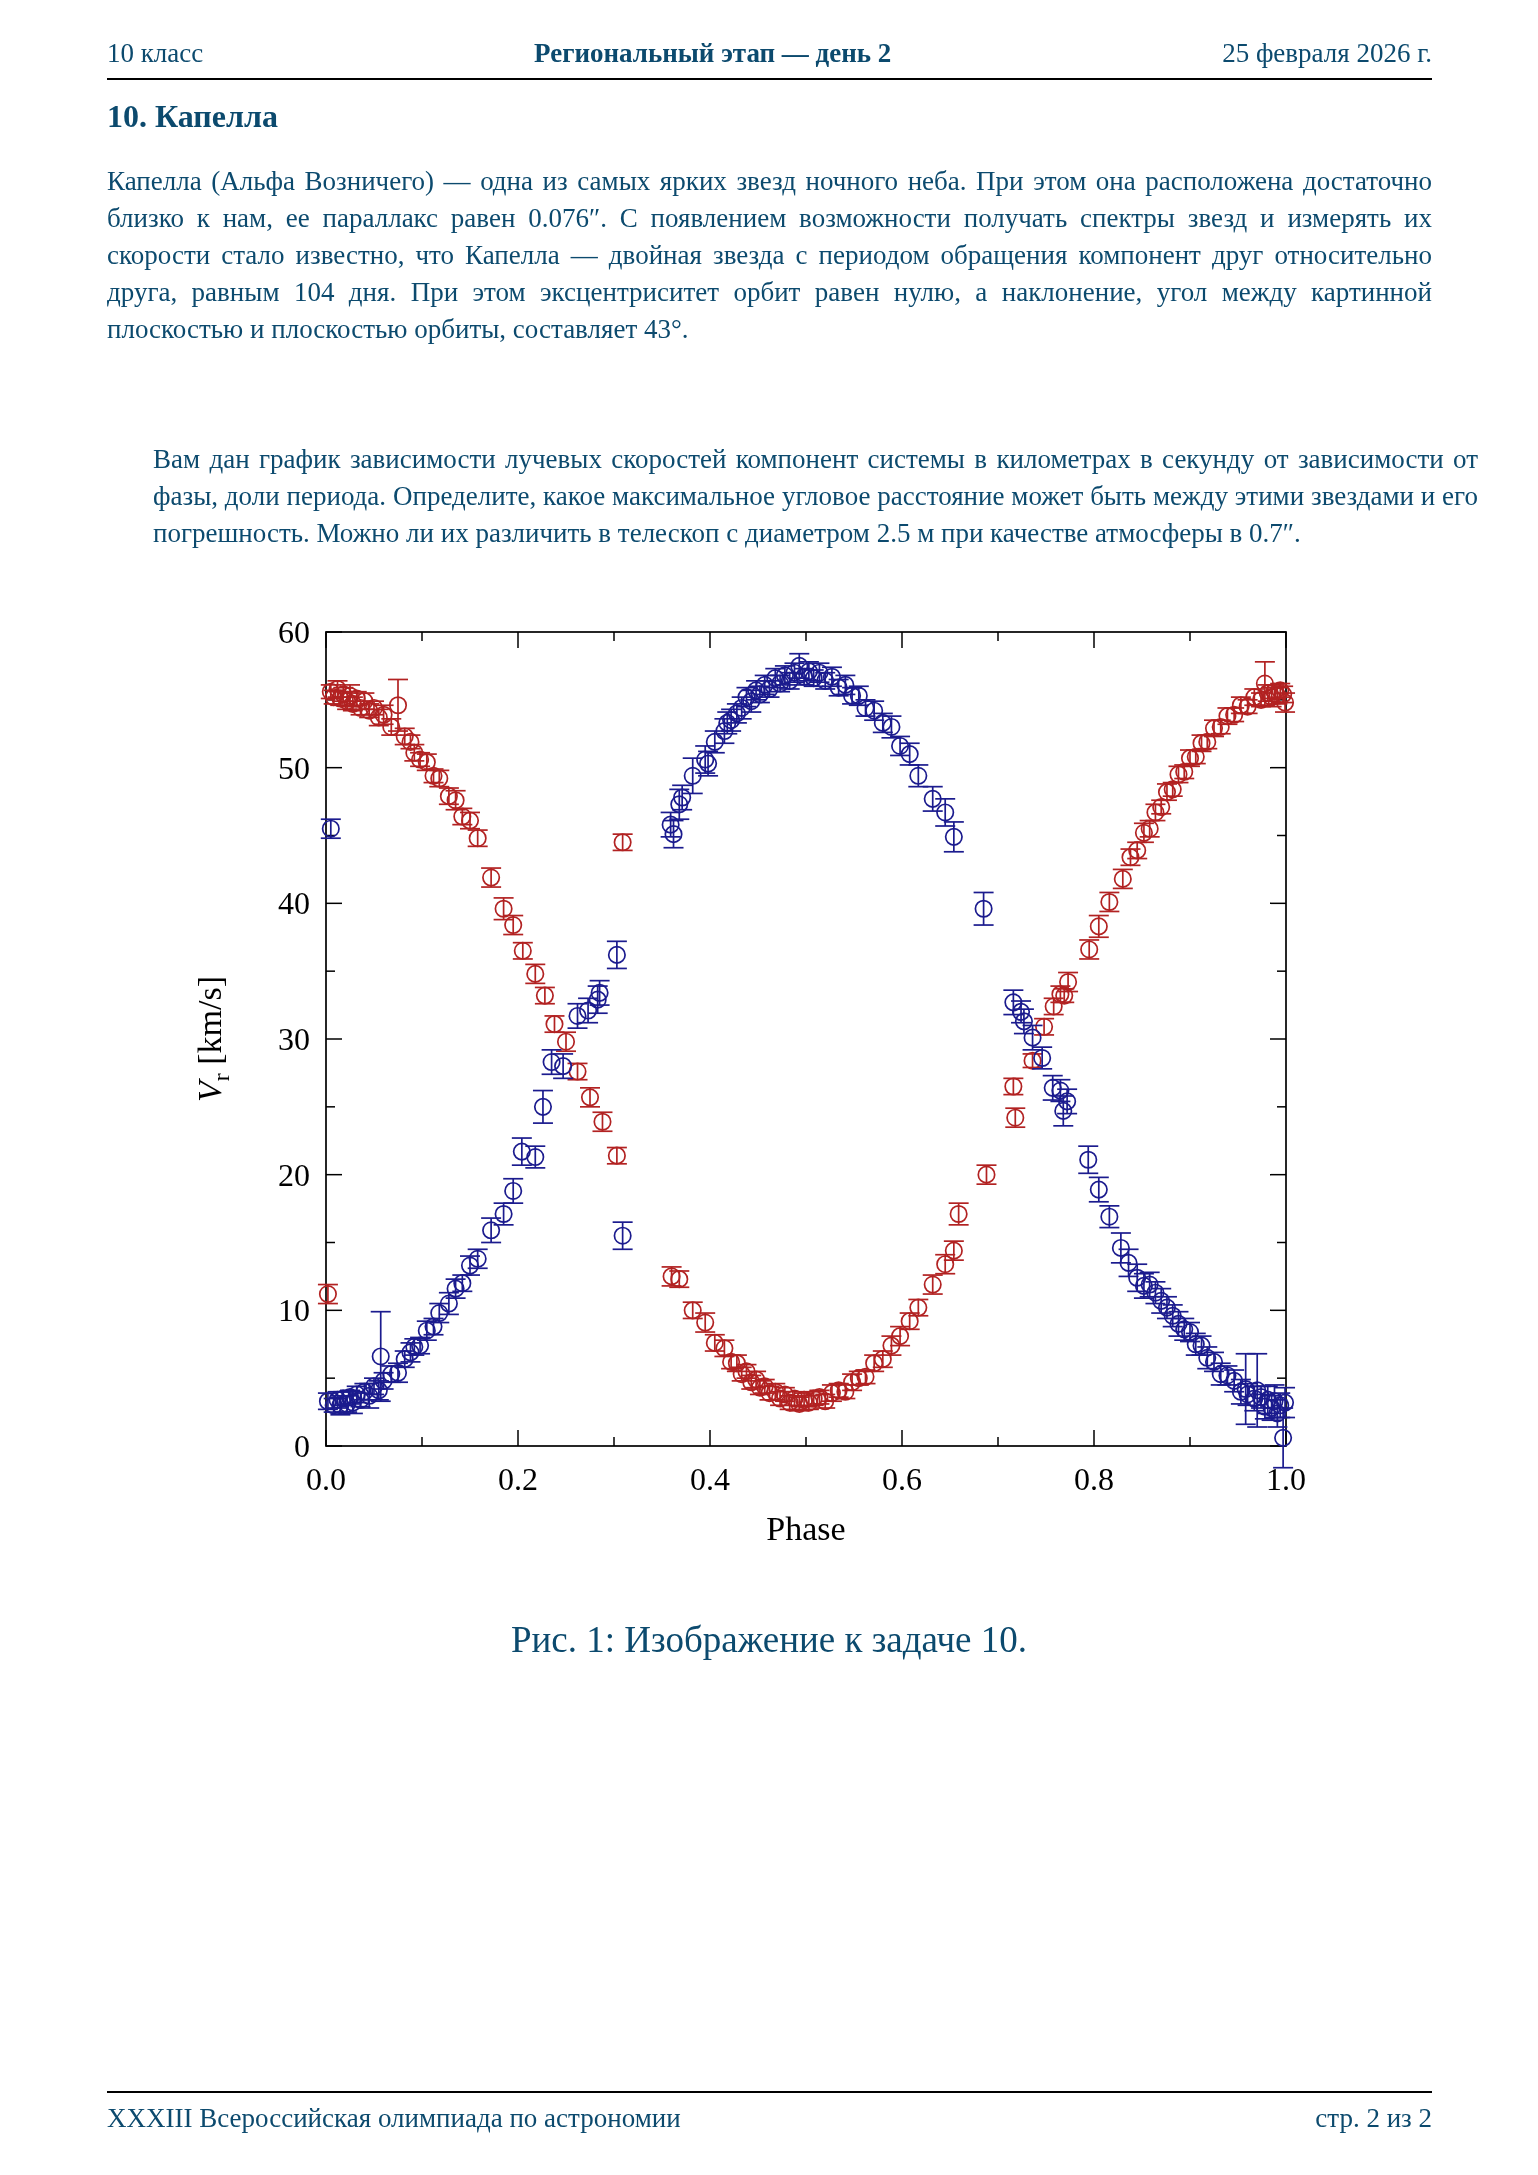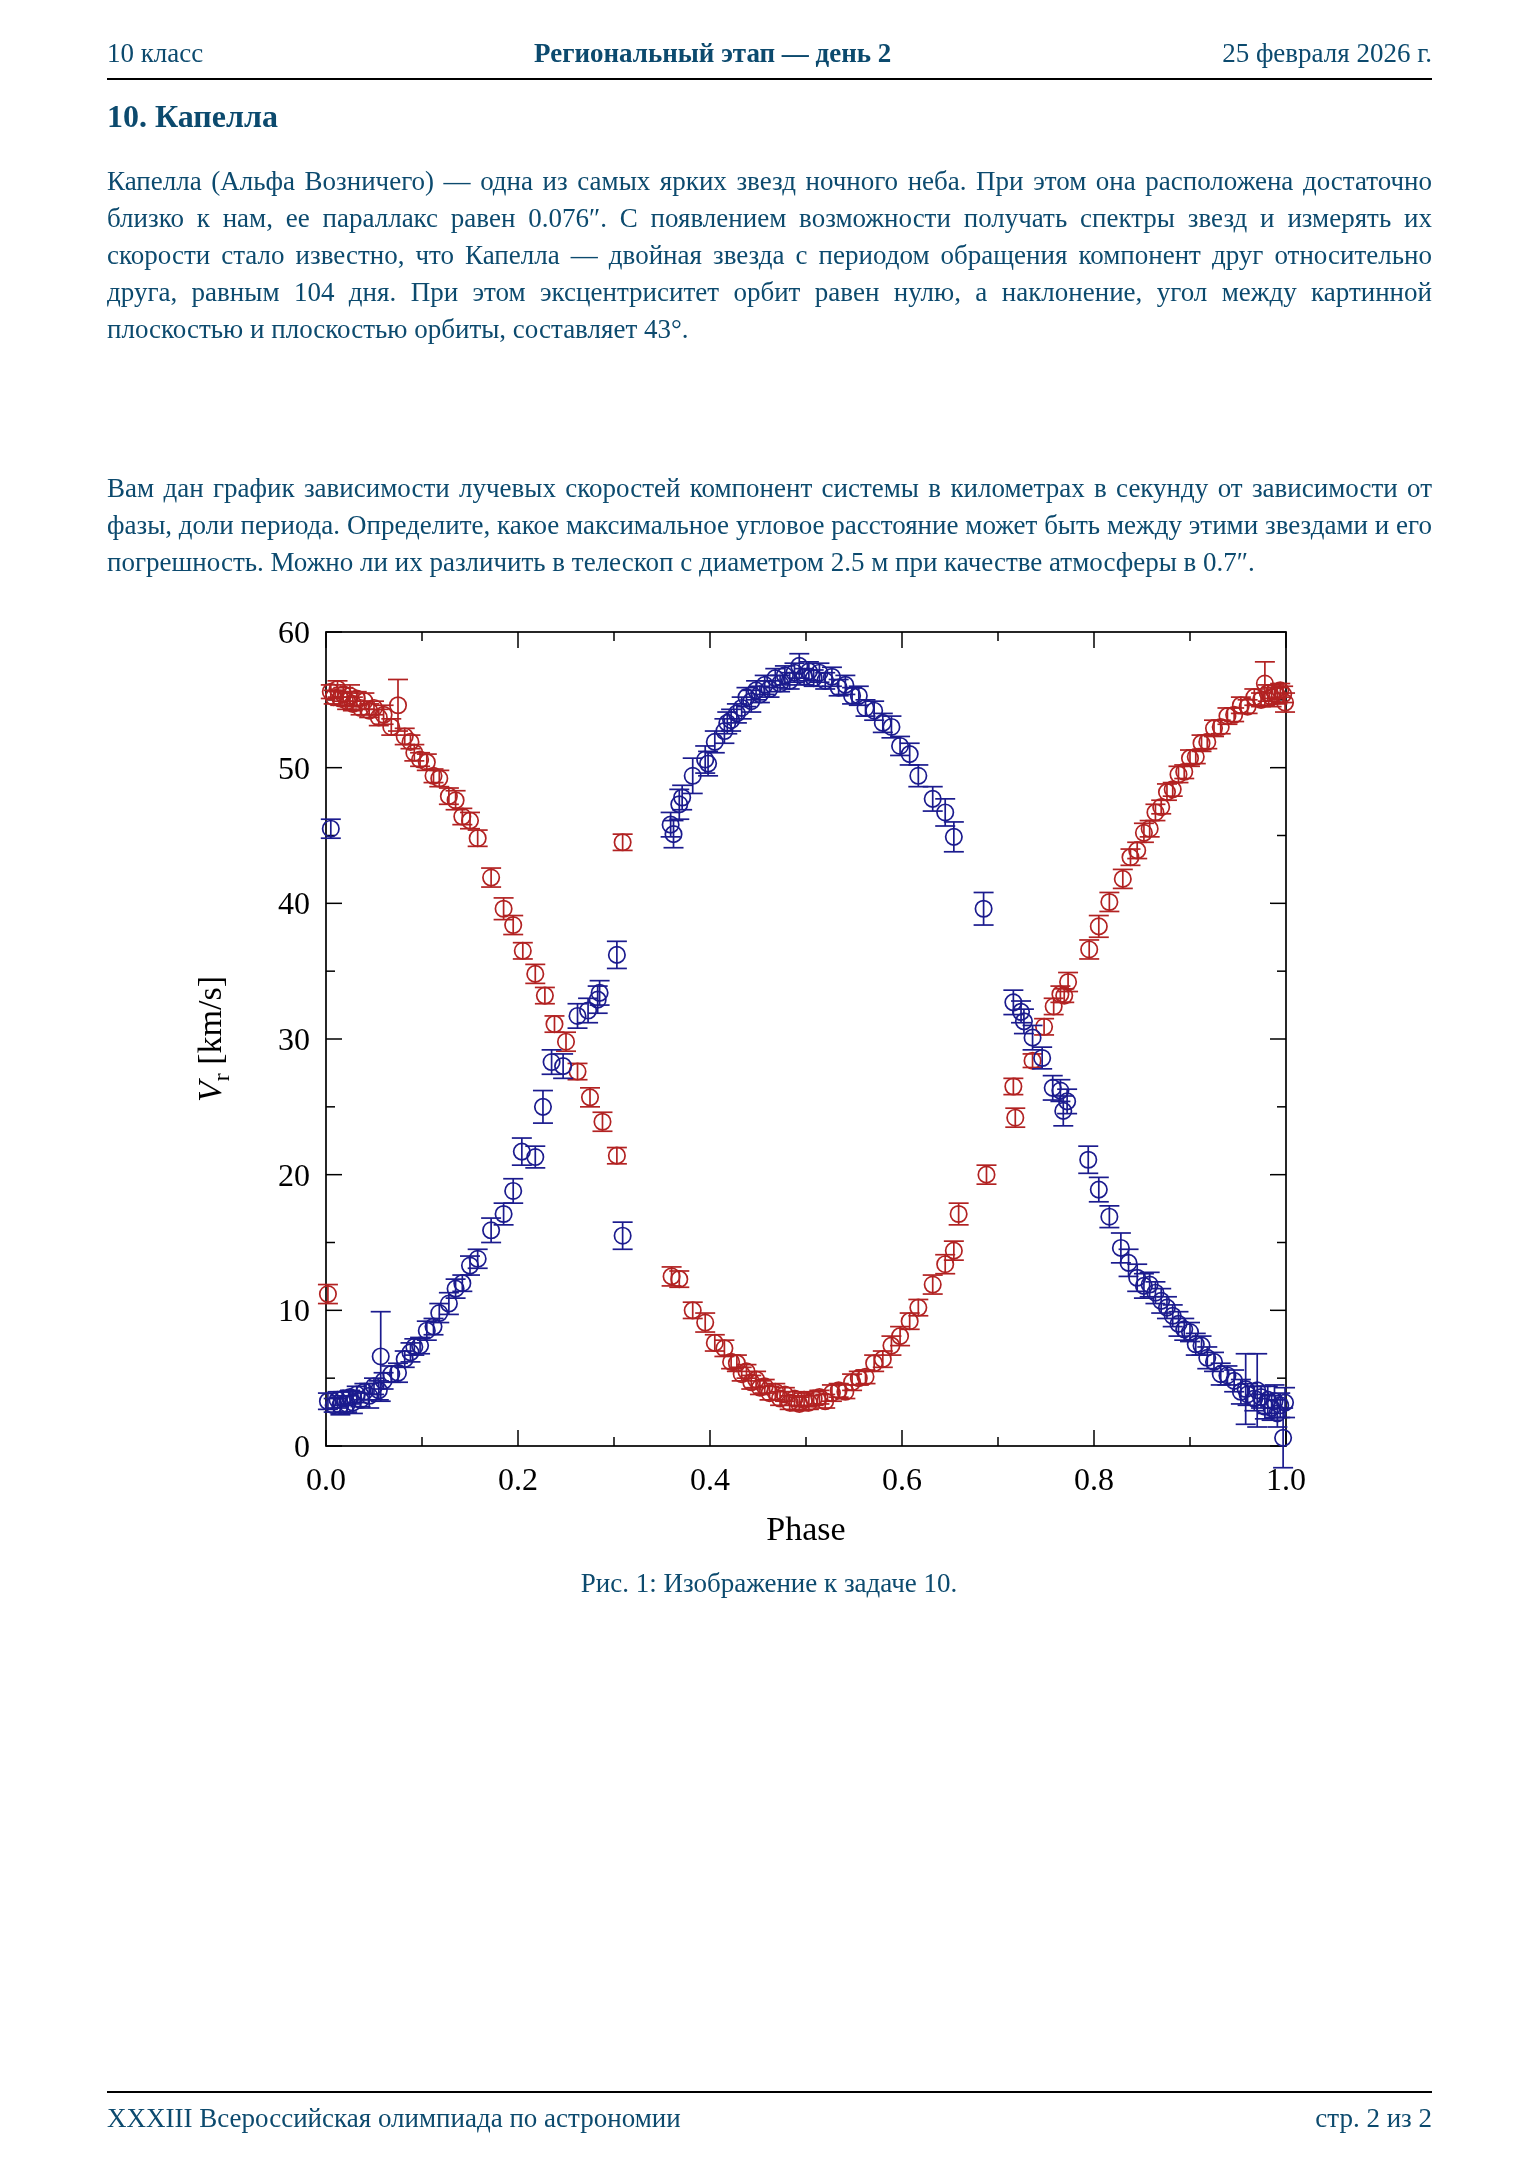--- a/index.html
+++ b/index.html
@@ -7,40 +7,40 @@
         font-family:"Liberation Serif","DejaVu Serif",serif;overflow:hidden;}
   .hdr{position:absolute;left:107px;width:1325px;top:38px;display:flex;
        justify-content:space-between;align-items:baseline;font-size:27px;}
   .hdr .c{font-weight:bold;}
   .rule{position:absolute;left:107px;width:1325px;border-top:2px solid #000;}
   .title{position:absolute;left:107px;top:98px;font-size:32px;font-weight:bold;text-align:right;}
   .para{position:absolute;left:107px;width:1325px;font-size:27px;line-height:37px;
         text-align:justify;}
   .fig{position:absolute;left:149px;top:610px;width:1240px;height:1010px;}
   svg text{font-family:"Liberation Serif","DejaVu Serif",serif;fill:#000;}
-  .caption{position:absolute;left:0;top:1568px;width:1538px;text-align:center;font-size:27px;}
+  .caption{position:absolute;left:0;top:1618px;width:1538px;text-align:center;font-size:37px;}
   .ftr{position:absolute;left:107px;width:1325px;top:2103px;display:flex;
        justify-content:space-between;font-size:27px;}
 </style>
 </head>
 <body>
 
 <div class="page">
 
   <div class="hdr">
     <span>10 класс</span>
     <span class="c">Региональный этап — день 2</span>
     <span>25 февраля 2026 г.</span>
   </div>
   <div class="rule" style="top:78px;"></div>
 
   <div class="title">10. Капелла</div>
 
   <p class="para" style="top:136px;">Капелла (Альфа Возничего) — одна из самых ярких звезд ночного неба. При этом она расположена достаточно близко к нам, ее параллакс равен 0.076″. С появлением возможности получать спектры звезд и измерять их скорости стало известно, что Капелла — двойная звезда с периодом обращения компонент друг относительно друга, равным 104 дня. При этом эксцентриситет орбит равен нулю, а наклонение, угол между картинной плоскостью и плоскостью орбиты, составляет 43°.</p>
-  <p class="para" style="top:443px;">Вам дан график зависимости лучевых скоростей компонент системы в километрах в секунду от зависимости от фазы, доли периода. Определите, какое максимальное угловое расстояние может быть между этими звездами и его погрешность. Можно ли их различить в телескоп с диаметром 2.5 м при качестве атмосферы в 0.7″.</p>
+  <p class="para" style="top:414px;margin-left:46px;">Вам дан график зависимости лучевых скоростей компонент системы в километрах в секунду от зависимости от фазы, доли периода. Определите, какое максимальное угловое расстояние может быть между этими звездами и его погрешность. Можно ли их различить в телескоп с диаметром 2.5 м при качестве атмосферы в 0.7″.</p>
 
   <div class="fig">
     <svg width="1240" height="1010" viewBox="0 0 1240 1010" xmlns="http://www.w3.org/2000/svg">
         <rect x="177" y="22" width="960" height="814" fill="none" stroke="#000" stroke-width="1.7"></rect>
         <g stroke="#000" stroke-width="1.5">
           <line x1="177" y1="836" x2="177" y2="820"></line>
           <line x1="177" y1="22" x2="177" y2="38"></line>
           <line x1="369" y1="836" x2="369" y2="820"></line>
           <line x1="369" y1="22" x2="369" y2="38"></line>
           <line x1="561" y1="836" x2="561" y2="820"></line>

